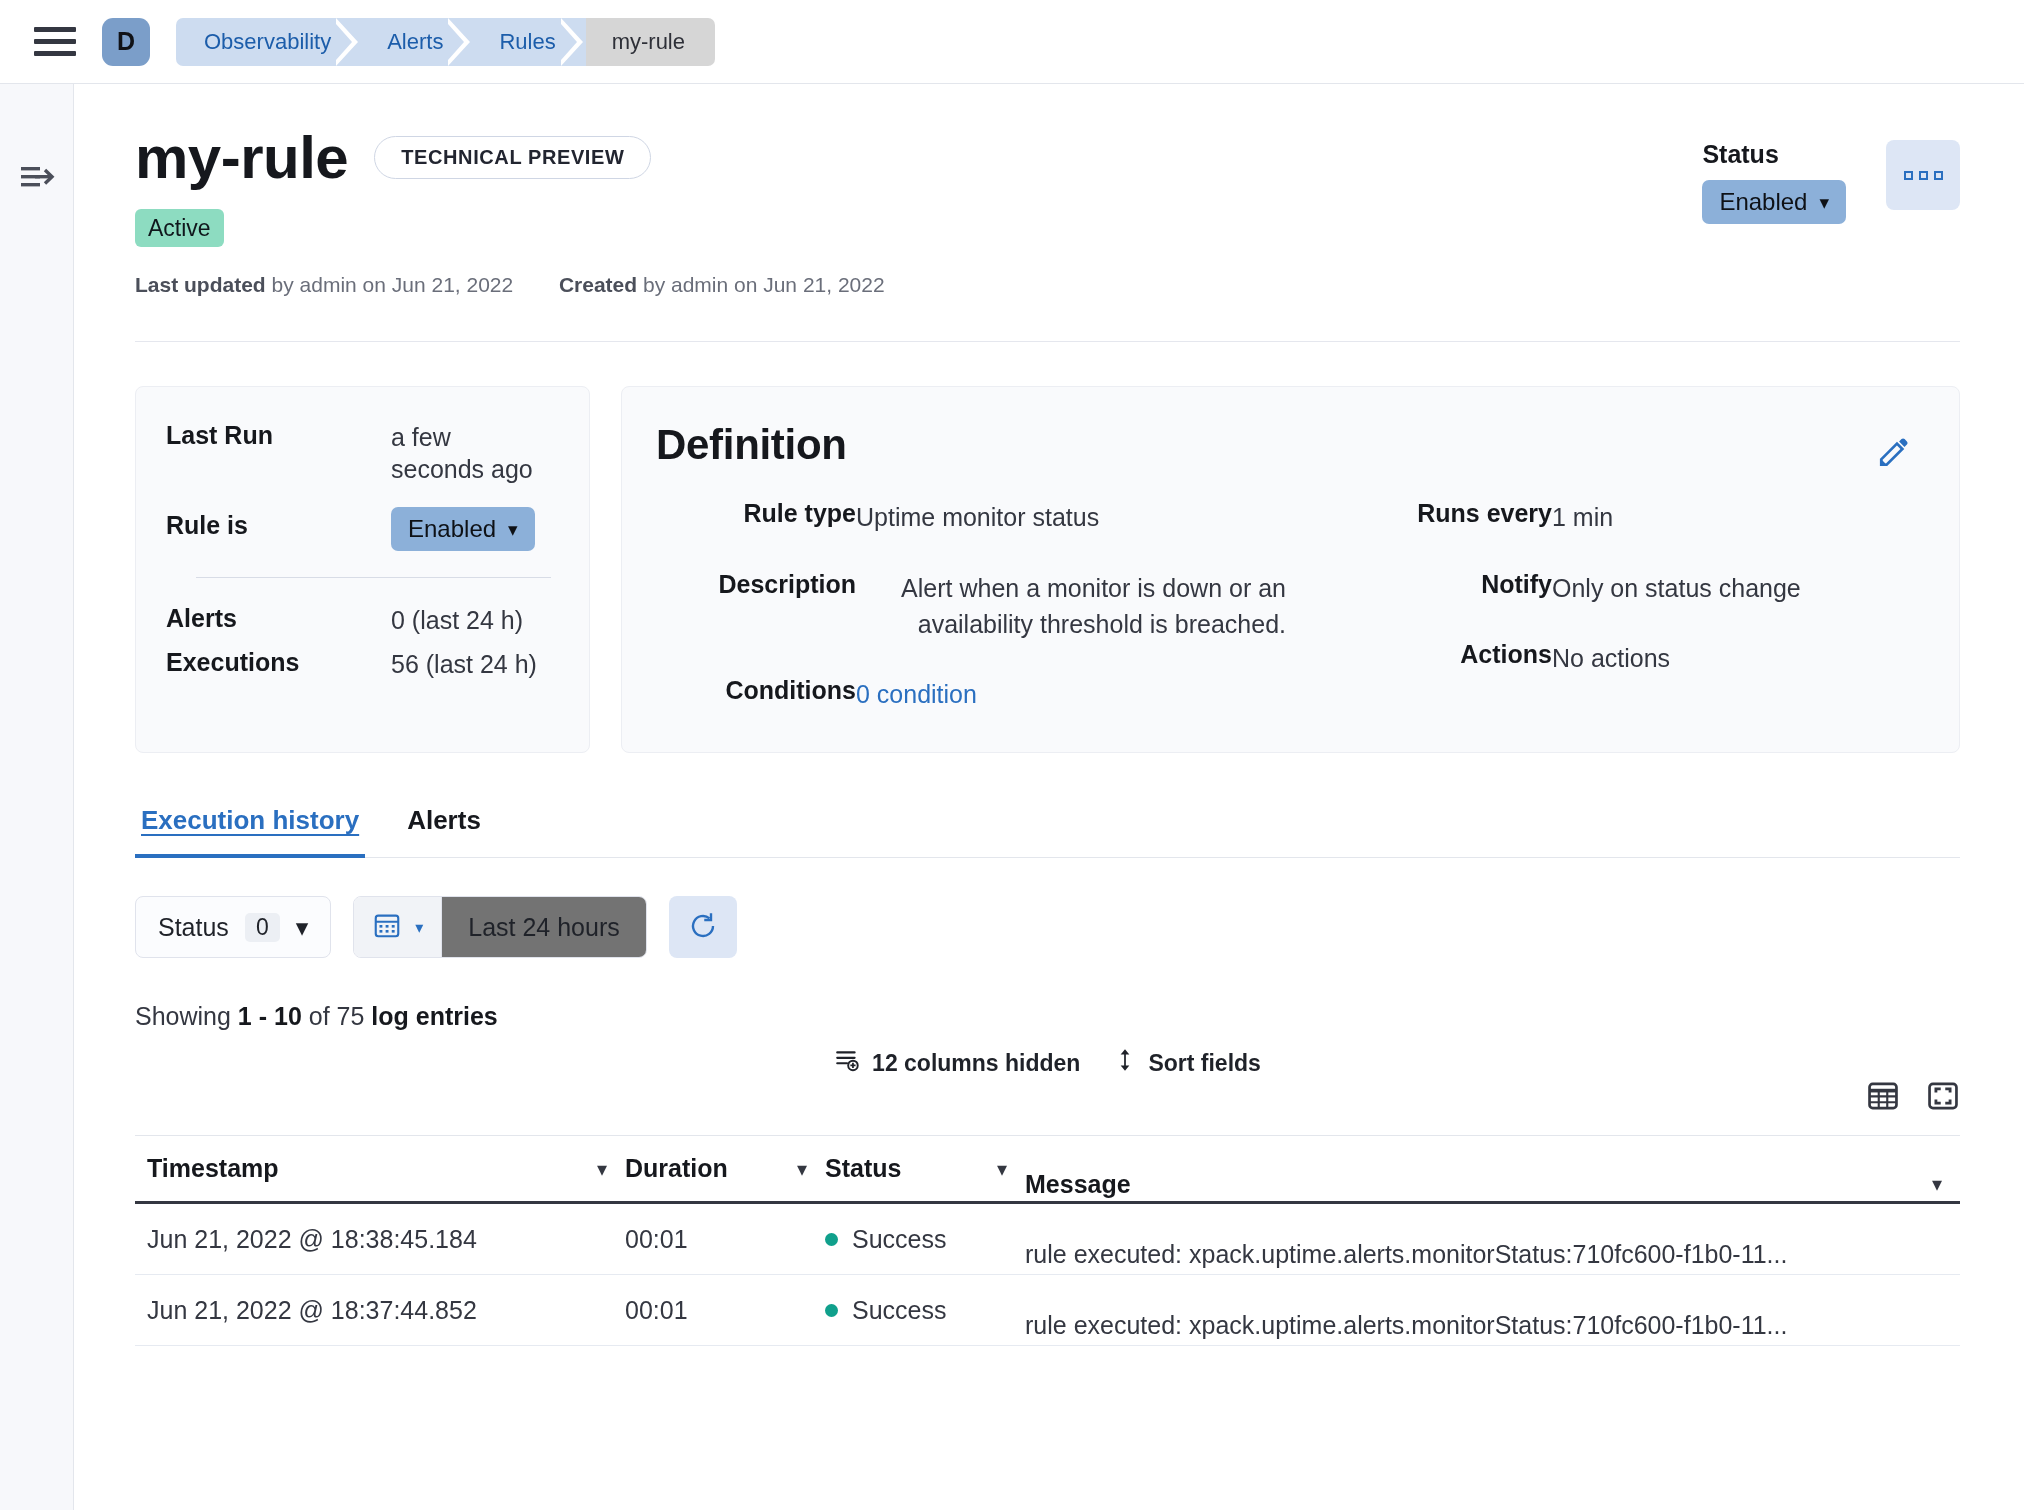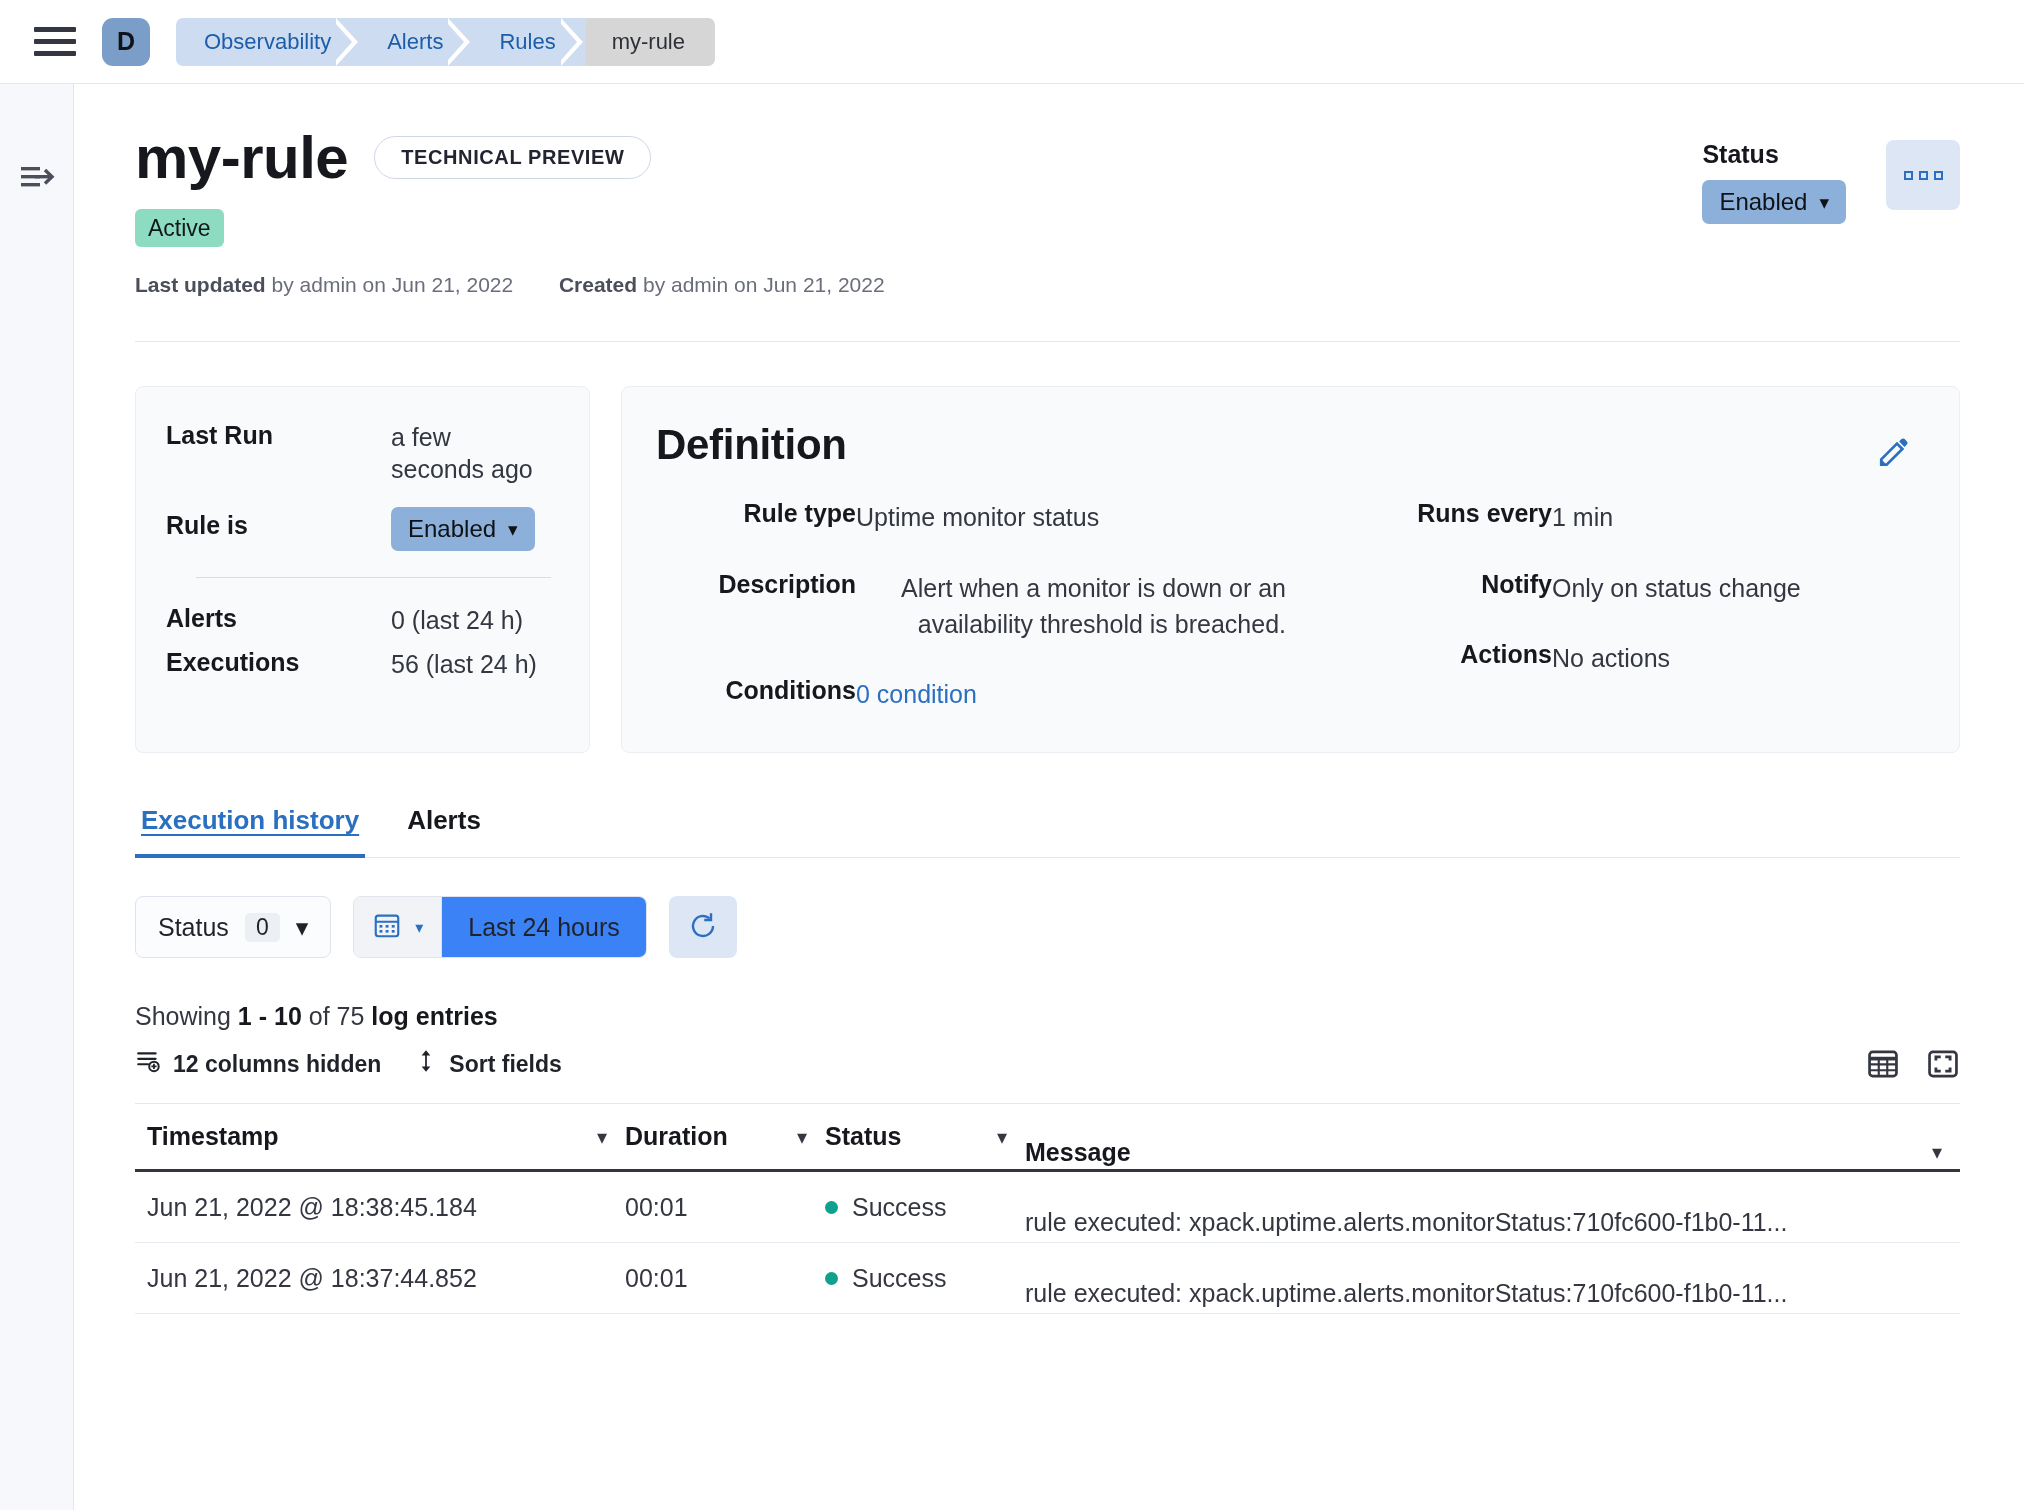--- a/index.html
+++ b/index.html
@@ -148,30 +148,30 @@
     display: flex; align-items: center; gap: 16px; height: 62px; padding: 0 22px;
     border: 1px solid #e0e3ec; border-radius: 8px; background: #fbfcfe; cursor: pointer;
     font-size: 25px; color: #1f2229;
   }
   .count-chip { background: #eceff4; border-radius: 5px; padding: 1px 11px; font-size: 23px; color: #1f2229; }
   .date-group { display: flex; align-items: stretch; height: 62px; border: 1px solid #e0e3ec; border-radius: 8px; overflow: hidden; }
   .date-btn {
     display: flex; align-items: center; gap: 13px; padding: 0 18px; background: #f1f3f7;
     border-right: 1px solid #e0e3ec; cursor: pointer;
   }
-  .date-text { display: flex; align-items: center; padding: 0 26px; background: #3b82f6; font-size: 25px; color: #1f2229; cursor: text; }
+  .date-text { display: flex; align-items: center; padding: 0 26px; background: #737373; font-size: 25px; color: #1f2229; cursor: text; }
   .refresh-btn {
     width: 68px; height: 62px; background: #dde6f5; border: none; border-radius: 8px;
     display: flex; align-items: center; justify-content: center; cursor: pointer;
   }
 
   
   .showing { margin-top: 44px; font-size: 25px; color: #343741; }
   .showing b { color: #16181d; font-weight: 700; }
-  .grid-toolbar { margin-top: 16px; display: flex; align-items: center; }
+  .grid-toolbar { margin-top: 16px; display: flex; align-items: center; flex-direction: column; }
   .gt-left { display: flex; align-items: center; gap: 34px; }
   .gt-item { display: flex; align-items: center; gap: 12px; font-size: 23px; font-weight: 700; color: #1f2229; cursor: pointer; }
   .gt-right { margin-left: auto; display: flex; align-items: center; gap: 26px; }
   .gt-icon-btn { cursor: pointer; display: flex; }
 
   
   .grid { margin-top: 22px; border-top: 1px solid #e3e6ec; }
   .grid-head {
     display: flex; align-items: center; height: 68px; border-bottom: 3px solid #343741;
     font-size: 25px; font-weight: 700; color: #16181d;

